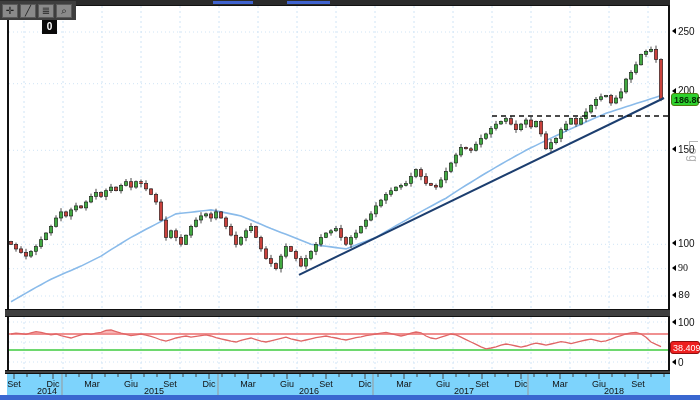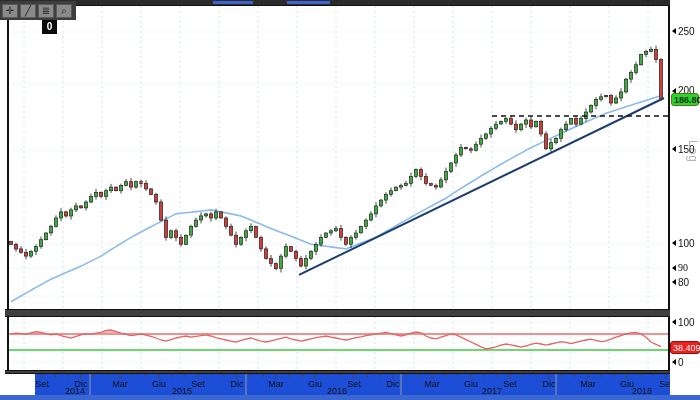--- a/index.html
+++ b/index.html
@@ -15,21 +15,21 @@
   .counter{position:absolute;left:42px;top:20px;width:15px;height:14px;background:#0a0a0a;
     color:#fff;font-size:10px;font-weight:bold;text-align:center;line-height:14px;z-index:30;}
   .main-panel{position:absolute;left:7px;top:5px;width:663px;height:304px;background:#fff;
     border:1px solid #111;border-left-width:2px;border-right-width:2px;border-bottom:none;}
   .separator{position:absolute;left:5px;top:309px;width:667px;height:8px;background:#3f3f3f;
     border-top:1px solid #111;border-bottom:1px solid #111;}
   .indi-panel{position:absolute;left:7px;top:317px;width:663px;height:53px;background:#fff;
     border-left:2px solid #111;border-right:2px solid #111;}
   .band2{position:absolute;left:5px;top:370px;width:667px;height:4px;background:#3f3f3f;
     border-top:1px solid #111;border-bottom:1px solid #111;}
-  .xaxis{position:absolute;left:7px;top:374px;width:663px;height:21px;background:#1d4ed8;margin-left:28px;}
+  .xaxis{position:absolute;left:7px;top:374px;width:663px;height:21px;background:#7dd3fc;}
   .bottom-strip{position:absolute;left:0;top:395px;width:700px;height:5px;background:#3a67d0;}
   .right-axis{position:absolute;left:670px;top:0;width:30px;height:395px;background:#fff;}
   .tick{position:absolute;left:2px;font-size:10px;color:#111;white-space:nowrap;
     display:flex;align-items:center;height:10px;}
   .tick .arr{width:0;height:0;border-top:3px solid transparent;border-bottom:3px solid transparent;
     border-right:4px solid #000;margin-right:2px;}
   .log-label{position:absolute;left:16px;top:140px;color:#b5b5b5;font-size:12px;
     writing-mode:vertical-rl;letter-spacing:1px;}
   .badge{position:absolute;font-size:9px;height:13px;line-height:12px;padding:0 2px;
     border-radius:3px;z-index:20;white-space:nowrap;}
@@ -467,19 +467,19 @@
 
   <div class="right-axis" id="right-axis">
     <div class="log-label">Log</div>
     <div class="badge badge-green" id="badge-green" style="top: 92.5088px;">186.80</div>
     <div class="badge badge-red" id="badge-red" style="top: 340.636px;">38.4092</div>
   <div class="tick" style="top: 26px;"><span class="arr"></span>250</div>
       <div class="tick" style="top: 77.6918px; margin-top: 8px;"><span class="arr"></span>200</div>
       <div class="tick" style="top: 144.334px; justify-content: flex-end;"><span class="arr"></span>150</div>
       <div class="tick" style="top: 238.261px;"><span class="arr"></span>100</div>
       <div class="tick" style="top: 262.668px; font-family: Liberation Serif, serif;"><span class="arr"></span>90</div>
-      <div class="tick" style="top: 277px;"><span class="arr"></span>80</div>
+      <div class="tick" style="top: 290px; font-family: Liberation Mono, monospace;"><span class="arr"></span>80</div>
       <div class="tick" style="top: 317px;"><span class="arr"></span>100</div>
       <div class="tick" style="top: 357px;"><span class="arr"></span>0</div>
     </div>
 
   <div class="bottom-strip"></div>
 </div>
 
 </body></html>

